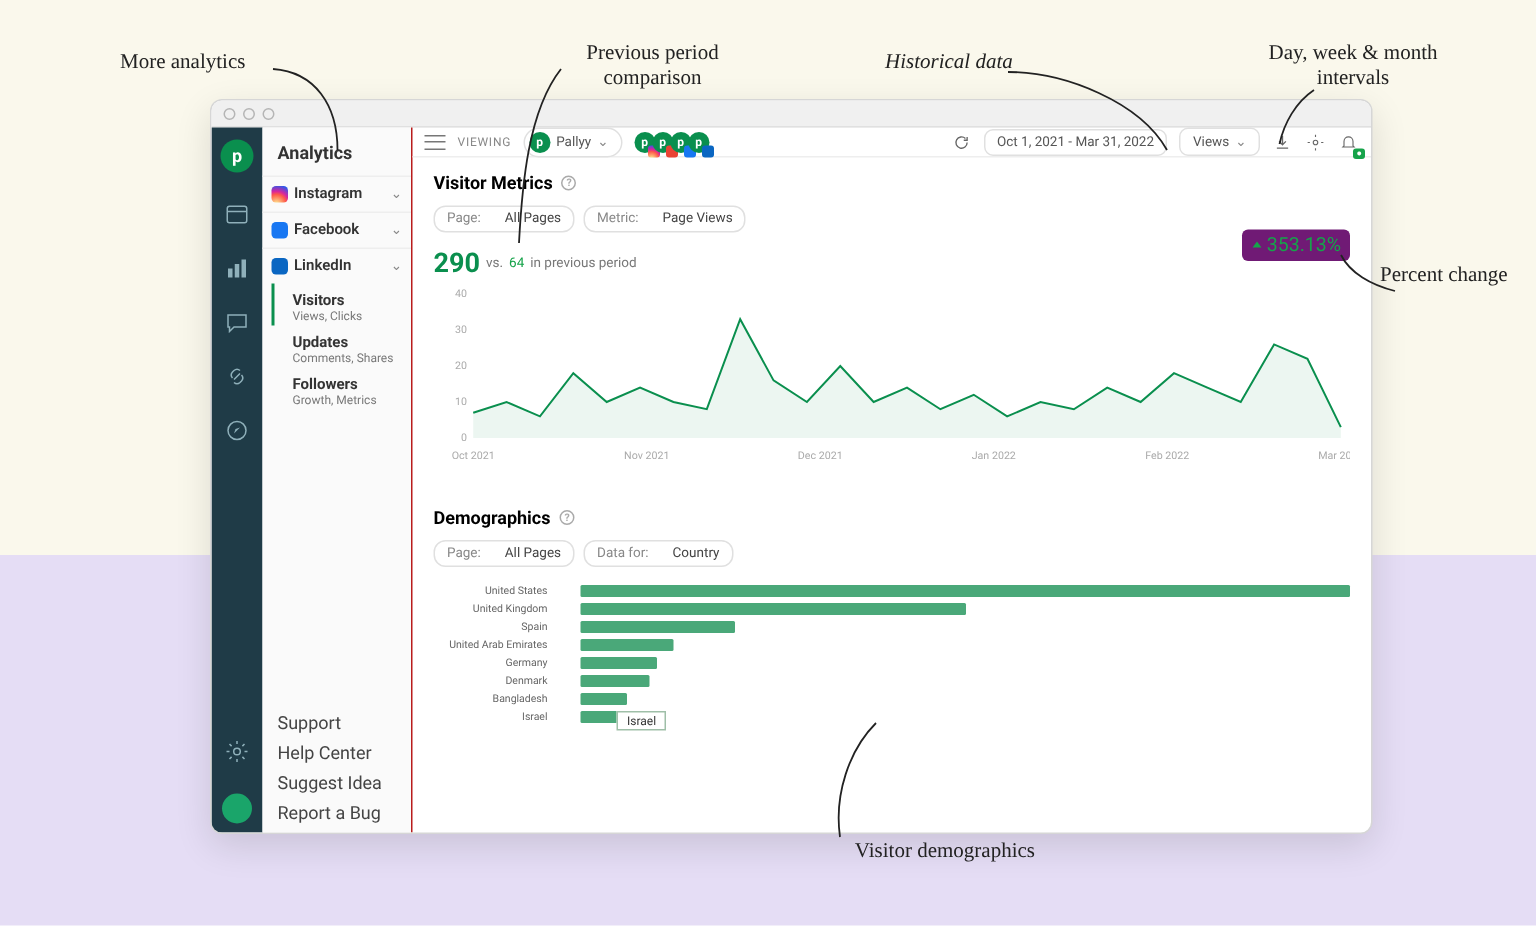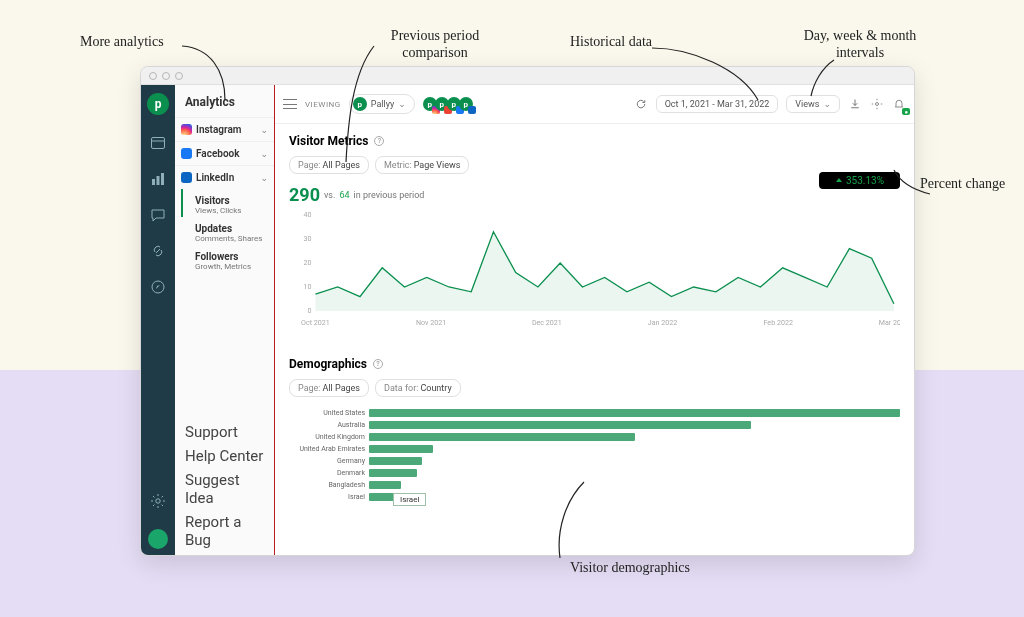--- a/index.html
+++ b/index.html
@@ -27,84 +27,84 @@
   
   .sidebar { width: 100px; background: #fafafa; border-right: 1px solid #b91c1c; display: flex; flex-direction: column; font-size: 10px; color: #333; }
   .sidebar-title { font-weight: 700; font-size: 12px; padding: 10px 10px 8px; }
   .side-accordion { padding: 6px 6px; border-top: 1px solid #eee; display: flex; align-items: center; justify-content: space-between; gap: 2px; cursor: pointer; }
   .side-platform { display:flex; align-items:center; gap:4px; font-weight: 600; font-size: 10px;}
   .plat-icon { width: 11px; height: 11px; border-radius: 3px; }
   .chev { font-size: 9px; color: #888; }
   .sub-group { padding: 6px 8px 2px 12px; border-left: 2px solid #0a8f4e; margin-left: 6px; }
   .sub-group .subhead { font-weight: 700; font-size: 10px; }
   .sub-group .subdesc { font-size: 8px; color: #777; }
-  .side-footer { margin-top: auto; padding: 8px 10px 6px; font-size: 15px; color: #444; display:flex; flex-direction:column; gap:6px; }
+  .side-footer { margin-top: auto; padding: 8px 10px 6px; font-size: 12px; color: #444; display:flex; flex-direction:column; gap:6px; }
 
   
   .main { flex: 1; display: flex; flex-direction: column; min-width: 0; }
-  .topbar { height: 39px; border-bottom: 1px solid #eee; display: flex; align-items: center; gap: 8px; padding: 0 8px; font-size: 9px; color: #555; }
+  .topbar { height: 20px; border-bottom: 1px solid #eee; display: flex; align-items: center; gap: 8px; padding: 0 8px; font-size: 9px; color: #555; }
   .hamb { width: 14px; height: 10px; display:flex; flex-direction:column; justify-content:space-between; }
   .hamb div { height: 1px; background:#777; }
   .viewing { font-size: 8px; letter-spacing: 0.5px; color:#888; text-transform: uppercase; }
   .acct-chip { border:1px solid #e0e0e0; border-radius: 12px; padding: 2px 8px 2px 3px; display:flex; align-items:center; gap:4px; font-size: 9px; }
   .p-avatar { width: 14px; height: 14px; border-radius:50%; background:#0a8f4e; color:#fff; font-size:8px; display:flex; align-items:center; justify-content:center; font-weight:700; position:relative; }
   .p-badge { position:absolute; right:-3px; bottom:-3px; width:8px; height:8px; border-radius:2px; }
   .tb-spacer { flex: 1; }
   .tb-pill { border:1px solid #e0e0e0; border-radius: 6px; padding: 3px 8px; font-size: 9px; display:flex; align-items:center; gap:4px; }
   .tb-icon { width:14px; height:14px; display:flex; align-items:center; justify-content:center; }
   .bell-wrap { position:relative; }
   .bell-badge { position:absolute; bottom:-4px; right:-4px; background:#16a34a; color:#fff; font-size:6px; padding:0 2px; border-radius:2px; }
 
   .content { flex:1; overflow:hidden; padding: 10px 14px; position:relative; }
   .sect-title { font-size: 12px; font-weight:700; display:flex; align-items:center; gap:6px; }
   .help-q { width:10px; height:10px; border:1px solid #aaa; border-radius:50%; display:inline-flex; align-items:center; justify-content:center; font-size:7px; color:#aaa; }
   .filters { display:flex; gap:6px; align-items:center; margin-top:8px; font-size:9px; color:#444; }
-  .filter-pill { border:1px solid #e0e0e0; border-radius:8px; padding:3px 8px; display:flex; gap:2px; align-items:flex-end; }
+  .filter-pill { border:1px solid #e0e0e0; border-radius:8px; padding:3px 8px; display:flex; gap:16px; align-items:flex-end; }
   .filter-pill .lbl { color:#888; }
   .big-metric { margin-top:10px; font-size:9px; color:#777; display:flex; align-items:center; gap:4px; }
   .big-metric .num { font-size:18px; font-weight:700; color:#0a8f4e; }
-  .pct-badge { position:absolute; right:14px; top:48px; background:#000000; color:#16a34a; border-radius:4px; padding:3px 16px; font-size:10px; display:flex; align-items:center; gap:3px; }
+  .pct-badge { position:absolute; right:14px; top:48px; background:#701a75; color:#16a34a; border-radius:4px; padding:3px 6px; font-size:13px; display:flex; align-items:center; gap:3px; }
 
   .chart { margin-top:4px; position:relative; height:120px; }
   .chart svg { width:100%; height:100%; }
   .ytick { font-size:7px; fill:#aaa; }
   .xtick { font-size:7px; fill:#aaa; }
   .area { fill:#0a8f4e; fill-opacity:0.08; }
   .linepath { stroke:#0a8f4e; stroke-width:1.3; fill:none; }
 
   .demo-sect { margin-top:28px; }
   .demo-chart { margin-top:10px; position:relative; }
-  .demo-row { display:flex; align-items:center; height:12px; gap:4px; }
+  .demo-row { display:flex; align-items:center; height:12px; gap:22px; }
   .demo-label { width:76px; text-align:right; font-size:7px; color:#666; white-space:nowrap; }
   .demo-track { flex:1; position:relative; height:8px; }
   .demo-bar { position:absolute; left:0; top:0; height:8px; background:#4aa879; border-radius:1px; }
   .hover-tip { position:absolute; left:24px; top:0; border:1px solid #9fbfa8; background:#fff; color:#333; font-size:8px; padding:1px 6px; }
 </style>
 </head>
 <body>
 
 <div class="annot" style="left:80px; top:34px;">
   <span>More analytics</span>
   <svg width="80" height="60" style="left:100px; top:6px;">
       <path d="M2,6 C30,8 45,30 45,60" stroke="#222" fill="none" stroke-width="1.2"></path>
     </svg>
 </div>
 <div class="annot" style="left:370px; top:28px; text-align:center; width:130px;">
   <span>Previous period comparison</span>
   <svg width="60" height="120" style="left:-26px; top:16px;">
       <path d="M30,2 C8,30 4,80 2,118" stroke="#222" fill="none" stroke-width="1.2"></path>
     </svg>
 </div>
-<div class="annot" style="left:570px; top:34px;">
+<div class="annot" style="left:590px; top:34px;font-style:italic;">
   <span>Historical data</span>
   <svg width="120" height="60" style="left:80px; top:10px;">
       <path d="M2,4 C40,4 90,24 108,56" stroke="#222" fill="none" stroke-width="1.2"></path>
     </svg>
 </div>
-<div class="annot" style="left:800px; top:28px; width:120px; text-align:center;">
+<div class="annot" style="left:842px; top:28px; width:120px; text-align:center;">
   <span>Day, week &amp; month intervals</span>
   <svg width="30" height="40" style="left:8px; top:30px;">
       <path d="M26,2 C14,10 6,24 3,38" stroke="#222" fill="none" stroke-width="1.2"></path>
     </svg>
 </div>
 <div class="annot" style="left:920px; top:176px; width:90px;">
   <span>Percent change</span>
   <svg width="40" height="30" style="left:-28px; top:-8px;">
       <path d="M38,26 C22,22 8,14 2,2" stroke="#222" fill="none" stroke-width="1.2"></path>
     </svg>
@@ -326,29 +326,29 @@
               </div>
           </div>
           <div class="demo-chart" id="demo-chart">
               <div class="demo-row">
                 <div class="demo-label">United States</div>
                 <div class="demo-track">
                   <div class="demo-bar" style="width: 100%;"></div>
                 </div>
               </div>
               <div class="demo-row">
-                <div class="demo-label">Australia</div>
-                <div class="demo-track">
-                  <div class="demo-bar" style="width: 72%;"></div>
-                </div>
-              </div>
-              <div class="demo-row">
                 <div class="demo-label">United Kingdom</div>
                 <div class="demo-track">
                   <div class="demo-bar" style="width: 50%;"></div>
+                </div>
+              </div>
+              <div class="demo-row">
+                <div class="demo-label">Spain</div>
+                <div class="demo-track">
+                  <div class="demo-bar" style="width: 20%;"></div>
                 </div>
               </div>
               <div class="demo-row">
                 <div class="demo-label">United Arab Emirates</div>
                 <div class="demo-track">
                   <div class="demo-bar" style="width: 12%;"></div>
                 </div>
               </div>
               <div class="demo-row">
                 <div class="demo-label">Germany</div>

